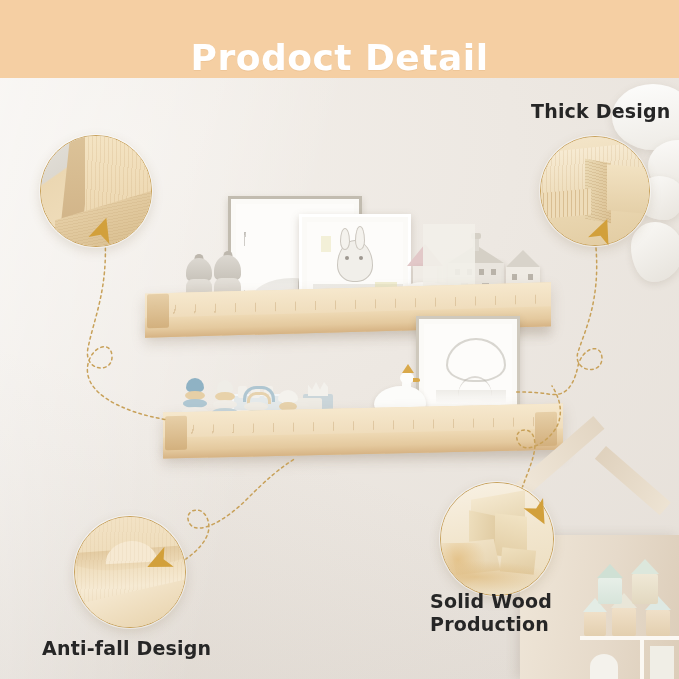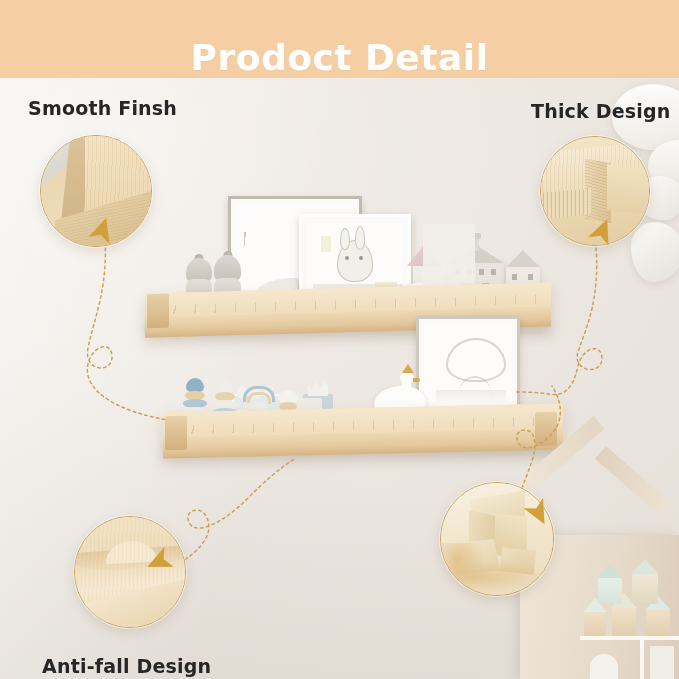--- a/index.html
+++ b/index.html
@@ -387,21 +387,20 @@
            background:linear-gradient(160deg,#F6E7C8,#EAD3AA);transform:skewY(9deg);"></div>
       <div class="grain" style="left:44px;top:-12px;width:90px;height:104px;transform:skewY(9deg);"></div>
       <div class="obj" style="left:14px;top:66px;width:120px;height:56px;
            background:linear-gradient(172deg,#E5CEA5,#D7BC8C);transform:skewY(-17deg);"></div>
       <div class="grain-v" style="left:14px;top:66px;width:120px;height:56px;transform:skewY(-17deg);opacity:.55;"></div>
     </div>
   </div>
   <svg class="leader" width="34" height="34" style="left:86px;top:215px;">
     <path d="M16,2 L27,26 L16,20 L5,26 Z" fill="#D2A03B" transform="rotate(18 16 16)"></path>
   </svg>
-  <div class="callout-label" style="left:28px;top:97px;">Smooth Finsh</div>
 
   <div class="bubble" style="left:540px;top:136px;width:108px;height:108px;">
     <div class="bubble-img" style="background:linear-gradient(170deg,#F4E6CA 0%,#EBD8B3 55%,#E2CCA2 100%);">
       <div class="obj" style="left:-10px;top:10px;width:130px;height:46px;
            background:linear-gradient(178deg,#F7EBD3,#EDDCBA);transform:skewY(-6deg);"></div>
       <div class="grain" style="left:-10px;top:10px;width:130px;height:46px;transform:skewY(-6deg);"></div>
       <div class="obj" style="left:44px;top:24px;width:26px;height:60px;
            background:linear-gradient(100deg,#EADAB5,#DCC295);transform:skewY(10deg);"></div>
       <div class="grain-v" style="left:44px;top:24px;width:26px;height:60px;transform:skewY(10deg);"></div>
       <div class="obj" style="left:66px;top:30px;width:62px;height:46px;
@@ -423,21 +422,21 @@
       <div class="obj" style="left:30px;top:24px;width:52px;height:22px;
            background:#F6E9D2;border-radius:50% 50% 0 0/100% 100% 0 0;transform:rotate(-3deg);"></div>
       <div class="grain" style="inset:0;opacity:.5;"></div>
       <div class="obj" style="left:-10px;top:74px;width:140px;height:46px;
            background:linear-gradient(170deg,#F5E8D0,#E6D0A8);transform:skewY(-13deg);"></div>
     </div>
   </div>
   <svg class="leader" width="34" height="34" style="left:144px;top:545px;">
     <path d="M16,2 L27,26 L16,20 L5,26 Z" fill="#D2A03B" transform="rotate(-115 16 16)"></path>
   </svg>
-  <div class="callout-label" style="left:42px;top:655px;">Anti-fall Design</div>
+  <div class="callout-label" style="left:42px;top:637px;">Anti-fall Design</div>
 
   <div class="bubble" style="left:440px;top:482px;width:112px;height:112px;">
     <div class="bubble-img" style="background:linear-gradient(170deg,#F8F1E4 0%,#F2E6CE 46%,#EBDCBE 100%);">
       <div class="obj" style="left:30px;top:12px;width:54px;height:30px;
            background:linear-gradient(170deg,#F4E8CF,#E7D6B2);transform:skewY(-10deg);"></div>
       <div class="obj" style="left:28px;top:30px;width:26px;height:46px;
            background:linear-gradient(100deg,#EEDFBE,#DFC99F);transform:skewY(12deg);"></div>
       <div class="obj" style="left:54px;top:32px;width:32px;height:42px;
            background:linear-gradient(190deg,#F1E3C4,#E2CDA4);transform:skewY(6deg);"></div>
       <div class="obj" style="left:12px;top:58px;width:44px;height:32px;
@@ -446,18 +445,20 @@
            background:linear-gradient(160deg,#EFE0BF,#E0CAA0);transform:rotate(6deg);"></div>
       <div class="obj" style="left:-4px;top:60px;width:52px;height:42px;
            background:radial-gradient(circle at 40% 40%, rgba(226,190,130,.85), rgba(240,220,180,0) 70%);"></div>
       <div class="obj" style="left:4px;top:78px;width:104px;height:32px;
            background:radial-gradient(ellipse at 30% 50%, rgba(222,186,126,.7), rgba(245,232,205,0) 72%);"></div>
     </div>
   </div>
   <svg class="leader" width="34" height="34" style="left:522px;top:496px;">
     <path d="M16,2 L27,26 L16,20 L5,26 Z" fill="#D2A03B" transform="rotate(152 16 16)"></path>
   </svg>
+  <div class="callout-label" style="left:430px;top:590px;">Solid Wood
+Production</div>
 
   <div class="banner">
     <div class="banner-title">Prodoct Detail</div>
   </div>
 
 </div>
 
 </body></html>

